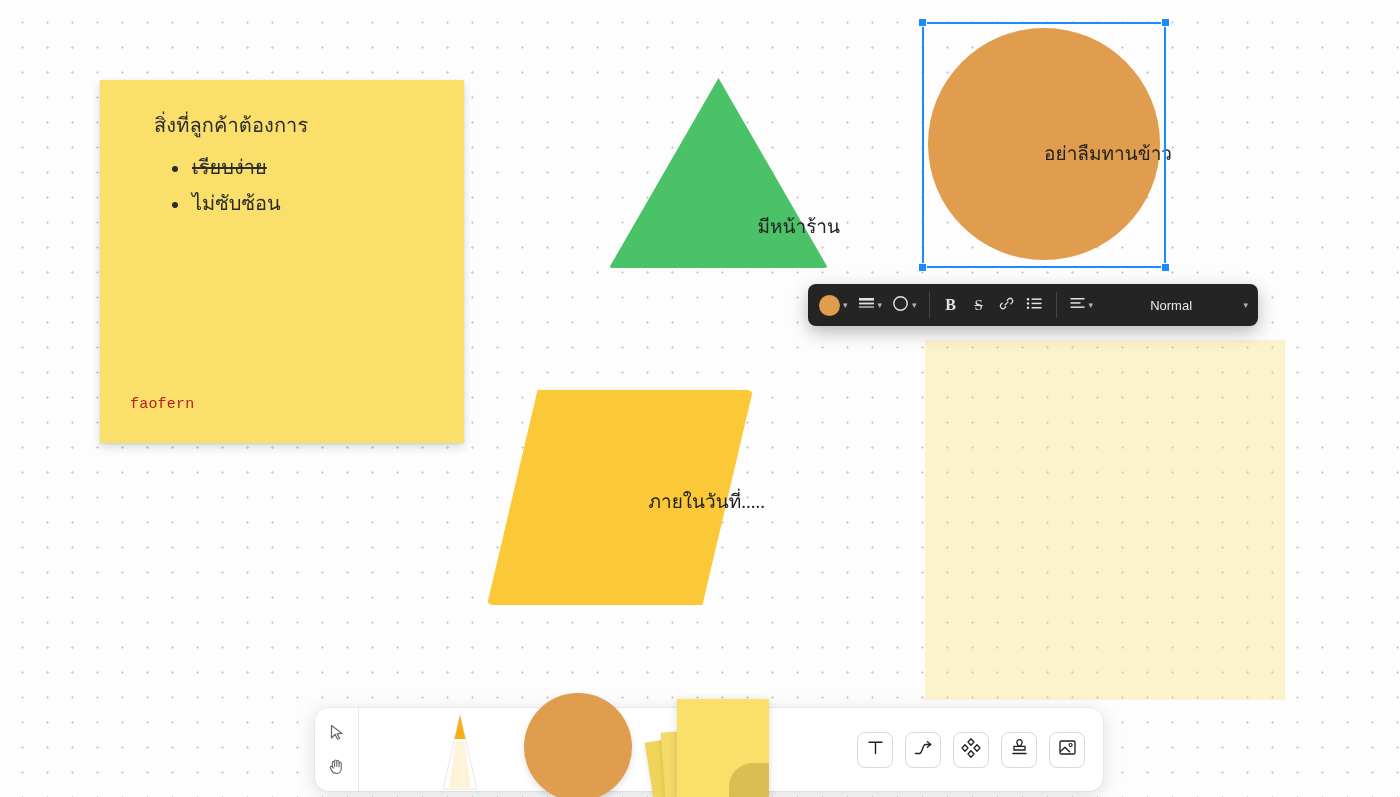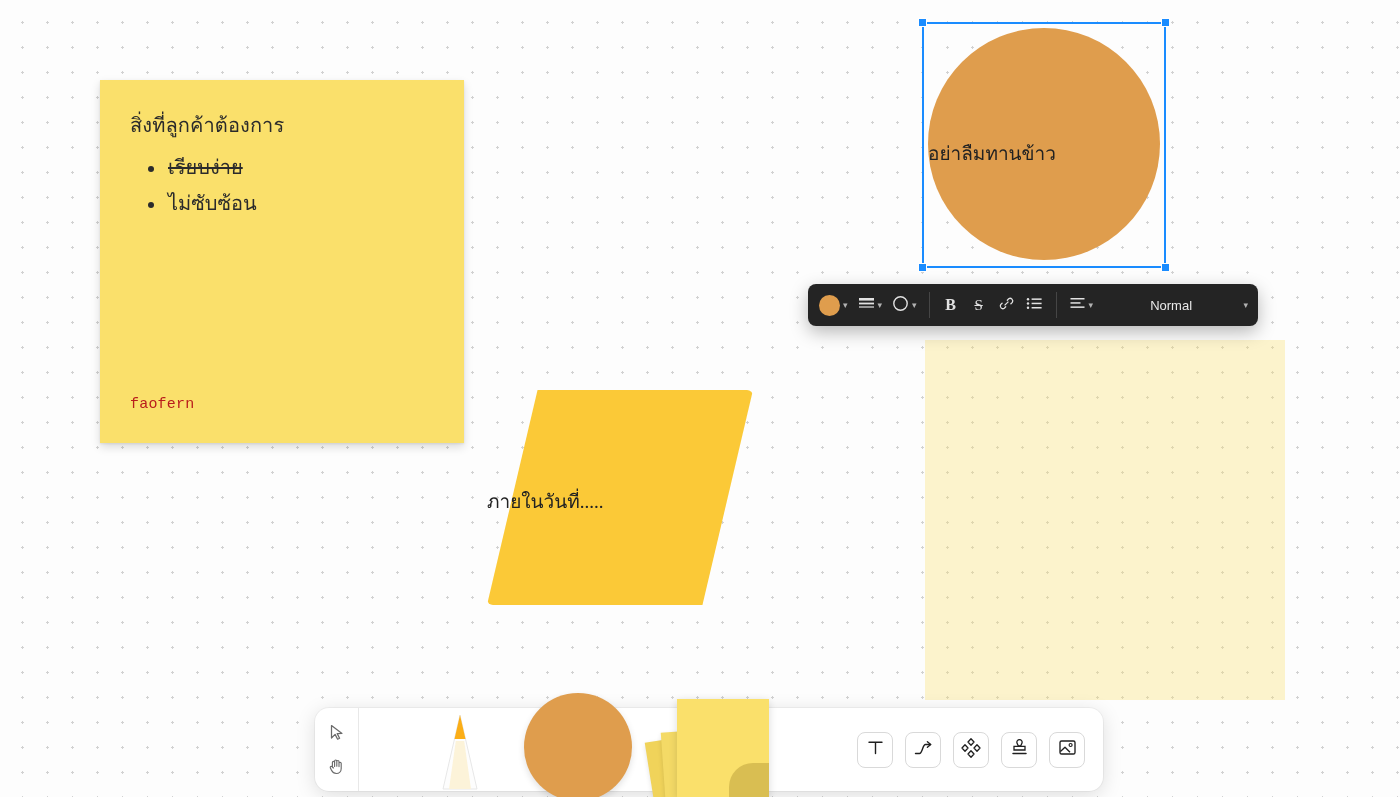--- a/index.html
+++ b/index.html
@@ -44,22 +44,22 @@
     text-decoration-thickness:1.6px;
   }
   .note-author {
     position:absolute; left:30px; bottom:30px;
     font-size:15px; color:#b91c1c; letter-spacing:.2px;font-family:Liberation Mono, monospace;
   }
 
   
   .shape { position:absolute; }
   .shape-label {
-    position:absolute; left:0; width:100%;
-    text-align:left; font-size:19px; color:#222;
+    position:absolute; left:12px; width:100%;
+    text-align:right; font-size:19px; color:#222;
     white-space:nowrap; pointer-events:none;
   }
   .tri {
     width:100%; height:100%;
     background:#4BC268;
     clip-path:polygon(50% 0%, 100% 100%, 0% 100%);
     border-radius:4px;
   }
   .para {
     width:100%; height:100%;
@@ -184,31 +184,35 @@
     width:40px; height:34px;
     background:#D9BE52;
     border-top-left-radius:24px;
   }
 </style>
 </head>
 <body>
 
 <div id="canvas">
 
-  <div class="sticky-note" style="left:100px; top:80px; width:364px; height:363px;">
+  <div class="sticky-note" style="left:100px; top:80px; width:364px; height:363px;padding-left:24px;">
     <div class="note-body">
       <div class="note-title">สิ่งที่ลูกค้าต้องการ</div>
       <ul class="note-list">
         <li class="struck"><span>เรียบง่าย</span></li>
         <li><span>ไม่ซับซ้อน</span></li>
       </ul>
     </div>
     <div class="note-author">faofern</div>
   </div>
 
+  <div class="shape" style="left:609px; top:78px; width:219px; height:190px;">
+    <div class="tri"></div>
+    <div class="shape-label" style="top:133px;">มีหน้าร้าน</div>
+  </div>
 
   <div class="shape" style="left:487px; top:390px; width:266px; height:215px;font-family:Liberation Serif, serif;">
     <div class="para"></div>
     <div class="shape-label" style="top:96px;">ภายในวันที่.....</div>
   </div>
 
   <div class="pale-rect" style="left:925px; top:340px; width:360px; height:360px;"></div>
 
   <div class="shape" style="left:928px; top:28px; width:232px; height:232px;">
     <div class="circ"></div>

